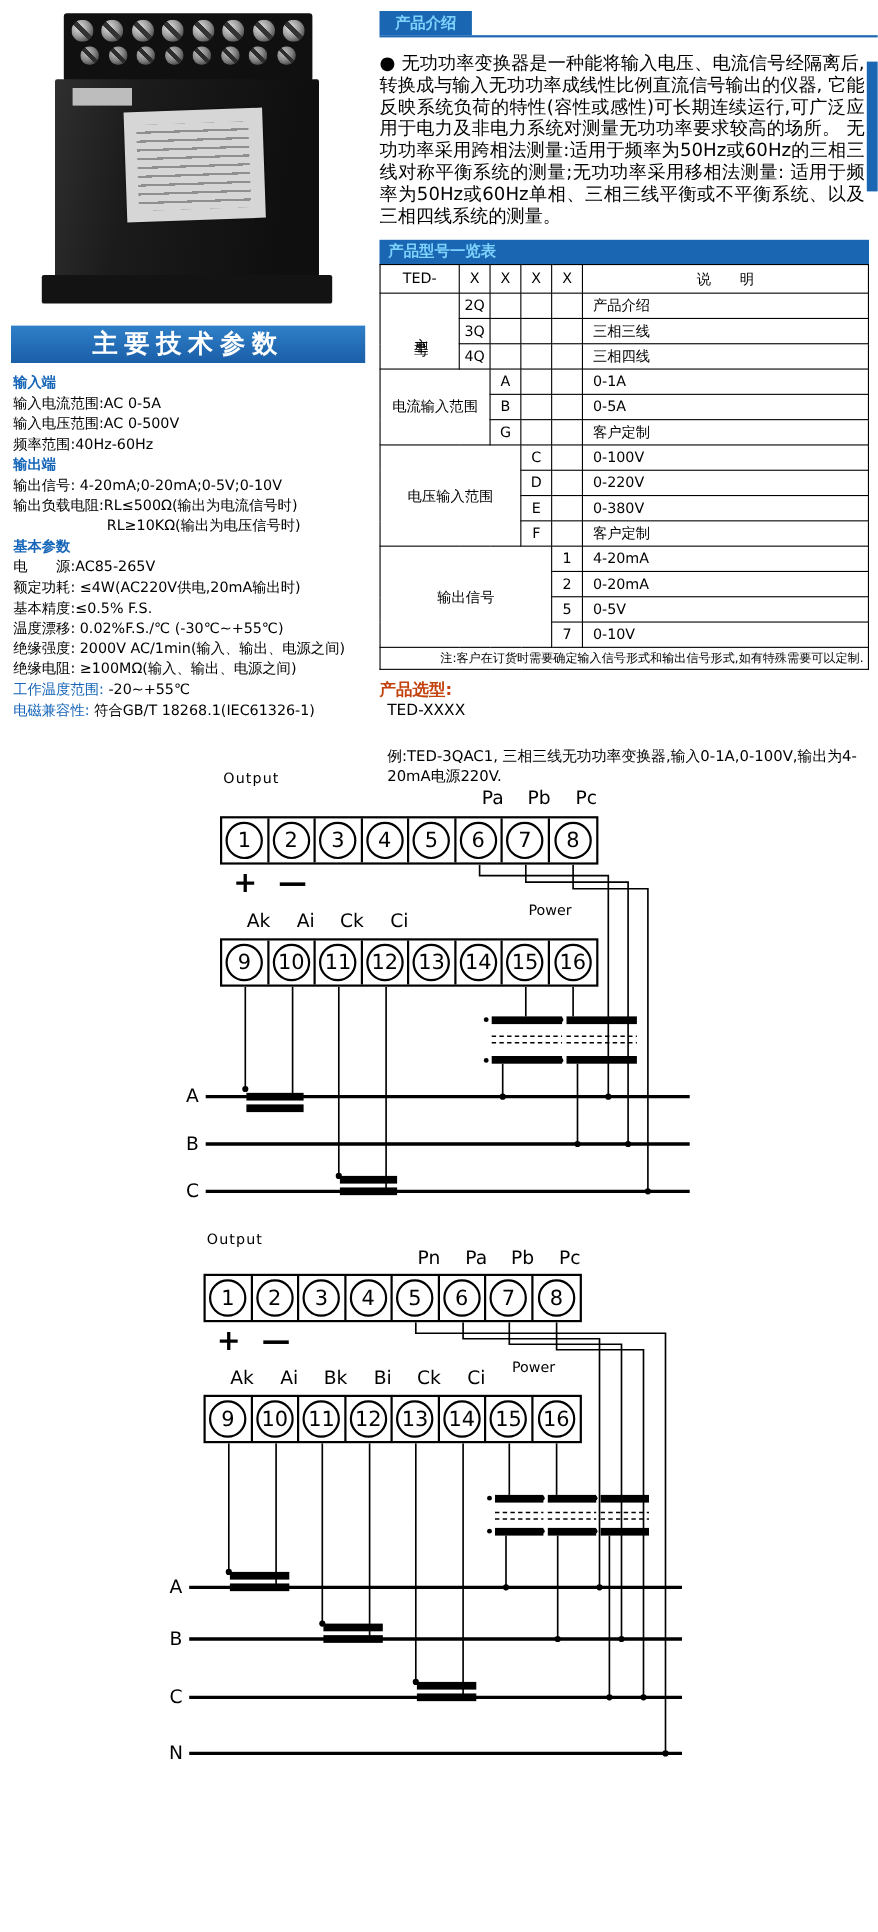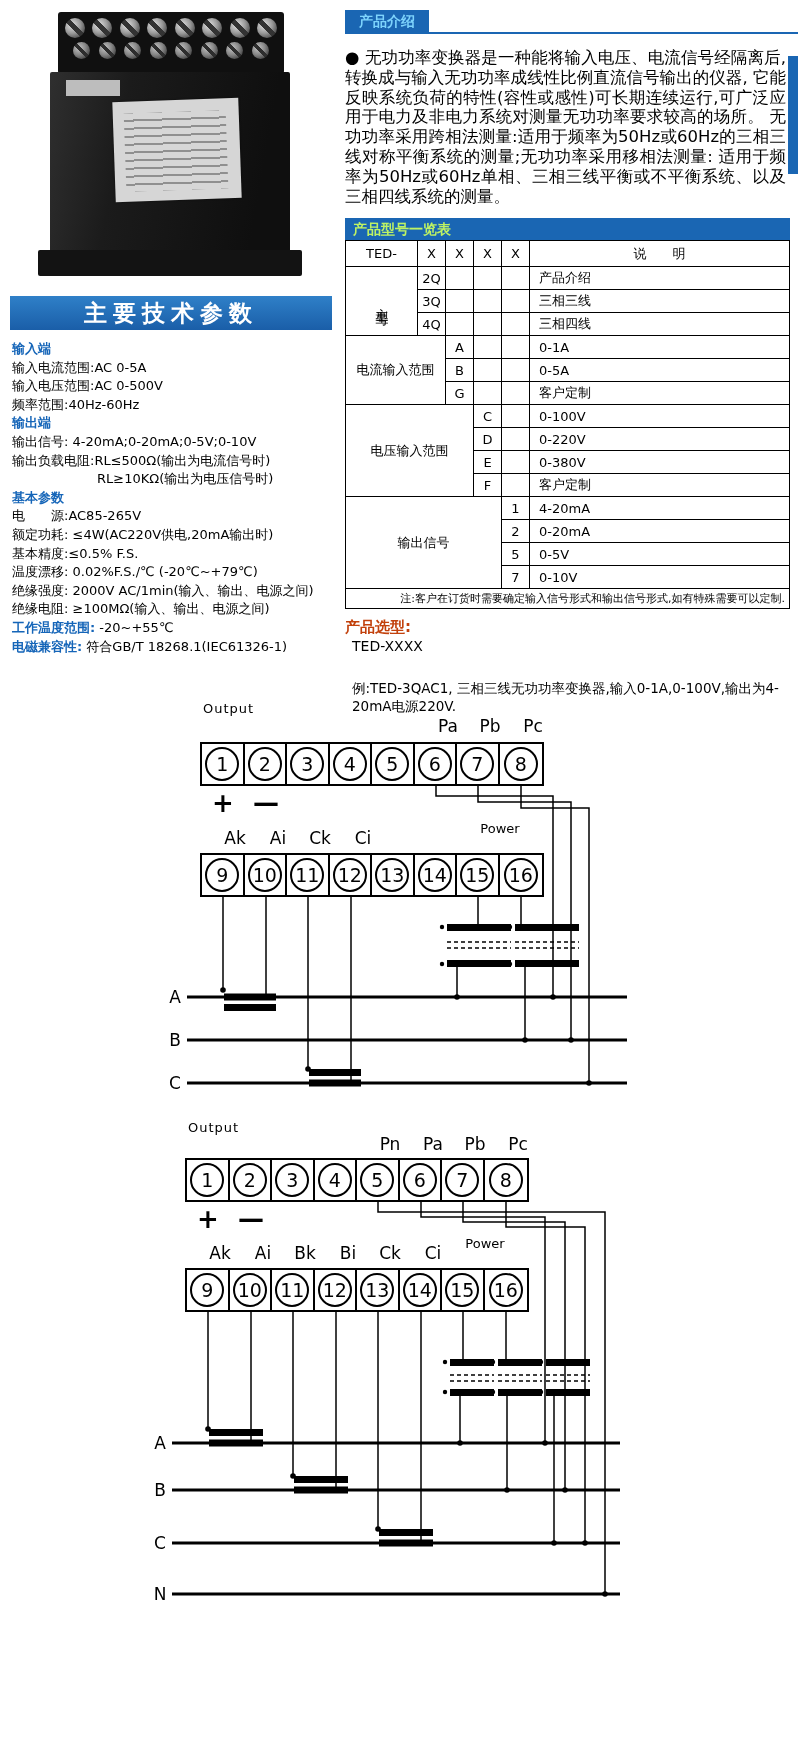--- a/index.html
+++ b/index.html
@@ -30,34 +30,34 @@
   .ph-label2 { position:absolute; left:16px; top:8px; width:54px; height:16px; background:#bdbdbd; }
   .ph-base { position:absolute; left:10px; top:242px; width:264px; height:26px; background:#131313; border-radius:2px; }
 
   
   .tech-banner { position:absolute; left:10px; top:296px; width:322px; height:34px;
     background:linear-gradient(180deg,#2f80c8,#1a5ea8); color:#fff;
     font-size:23px; font-weight:bold; letter-spacing:6px; text-align:center; line-height:34px; }
   .params { position:absolute; left:12px; top:340px; width:332px; font-size:13px; line-height:18.6px; }
   .params .p { white-space:nowrap; }
   .params .hdr { color:#1565b8; font-weight:bold; }
-  .params .bl { color:#1565b8; font-weight:bold;text-align:center; }
+  .params .bl { color:#1565b8; font-weight:normal;text-align:center; }
   .params .indent { padding-left:85px; }
 
   
   .intro-title { position:absolute; left:345px; top:10px; width:84px; height:22px; background:#1a66b3;
     color:#7dd3fc; font-size:14px; font-weight:bold; text-align:center; line-height:22px; }
   .intro-rule { position:absolute; left:345px; top:32px; width:453px; height:2px; background:#1a66b3; }
   .right-stripe { position:absolute; left:788px; top:56px; width:10px; height:118px; background:#1a66b3; }
   .intro-body { position:absolute; left:345px; top:48px; width:441px; font-size:16.5px;
     line-height:19.8px; text-align:justify; }
 
   
   .table-wrap { position:absolute; left:345px; top:218px; width:445px; }
-  .table-title { height:22px; background:#1a66b3; color:#bef264; font-size:14px; font-weight:bold;
+  .table-title { height:22px; background:#1a66b3; color:#7dd3fc; font-size:14px; font-weight:bold;
     line-height:22px; padding-left:8px; }
   table.mt { width:445px; border-collapse:collapse; table-layout:fixed; font-size:13px; }
   table.mt td { border:1px solid #000; height:23px; padding:0 3px; overflow:hidden; }
   table.mt tr.hrow td { height:26px; }
   table.mt td.ctr { text-align:center; padding:0; }
   table.mt td.dsc { padding-left:9px; }
   table.mt td.note { font-size:11px; height:20px; padding:2px 4px;text-align:right; }
   .vert { writing-mode:vertical-rl; text-orientation:upright; letter-spacing:3px; display:inline-block; }
 
   
@@ -151,21 +151,21 @@
     <div class="p">输入电压范围:AC 0-500V</div>
     <div class="p">频率范围:40Hz-60Hz</div>
     <div class="p hdr">输出端</div>
     <div class="p">输出信号: 4-20mA;0-20mA;0-5V;0-10V</div>
     <div class="p">输出负载电阻:RL≤500Ω(输出为电流信号时)</div>
     <div class="p indent">RL≥10KΩ(输出为电压信号时)</div>
     <div class="p hdr">基本参数</div>
     <div class="p">电　　源:AC85-265V</div>
     <div class="p">额定功耗: ≤4W(AC220V供电,20mA输出时)</div>
     <div class="p">基本精度:≤0.5% F.S.</div>
-    <div class="p">温度漂移: 0.02%F.S./℃ (-20℃~+79℃)</div>
+    <div class="p">温度漂移: 0.02%F.S./℃ (-30℃~+55℃)</div>
     <div class="p">绝缘强度: 2000V AC/1min(输入、输出、电源之间)</div>
     <div class="p">绝缘电阻: ≥100MΩ(输入、输出、电源之间)</div>
     <div class="p"><span class="bl">工作温度范围:</span><span> -20~+55℃</span></div>
     <div class="p"><span class="bl">电磁兼容性:</span><span>  符合GB/T 18268.1(IEC61326-1)</span></div>
   </div>
 
   <div class="intro-title">产品介绍</div>
   <div class="intro-rule"></div>
   <div class="right-stripe"></div>
   <div class="intro-body">● 无功功率变换器是一种能将输入电压、电流信号经隔离后,转换成与输入无功功率成线性比例直流信号输出的仪器, 它能反映系统负荷的特性(容性或感性)可长期连续运行,可广泛应用于电力及非电力系统对测量无功功率要求较高的场所。 无功功率采用跨相法测量:适用于频率为50Hz或60Hz的三相三线对称平衡系统的测量;无功功率采用移相法测量: 适用于频率为50Hz或60Hz单相、三相三线平衡或不平衡系统、以及三相四线系统的测量。</div>

